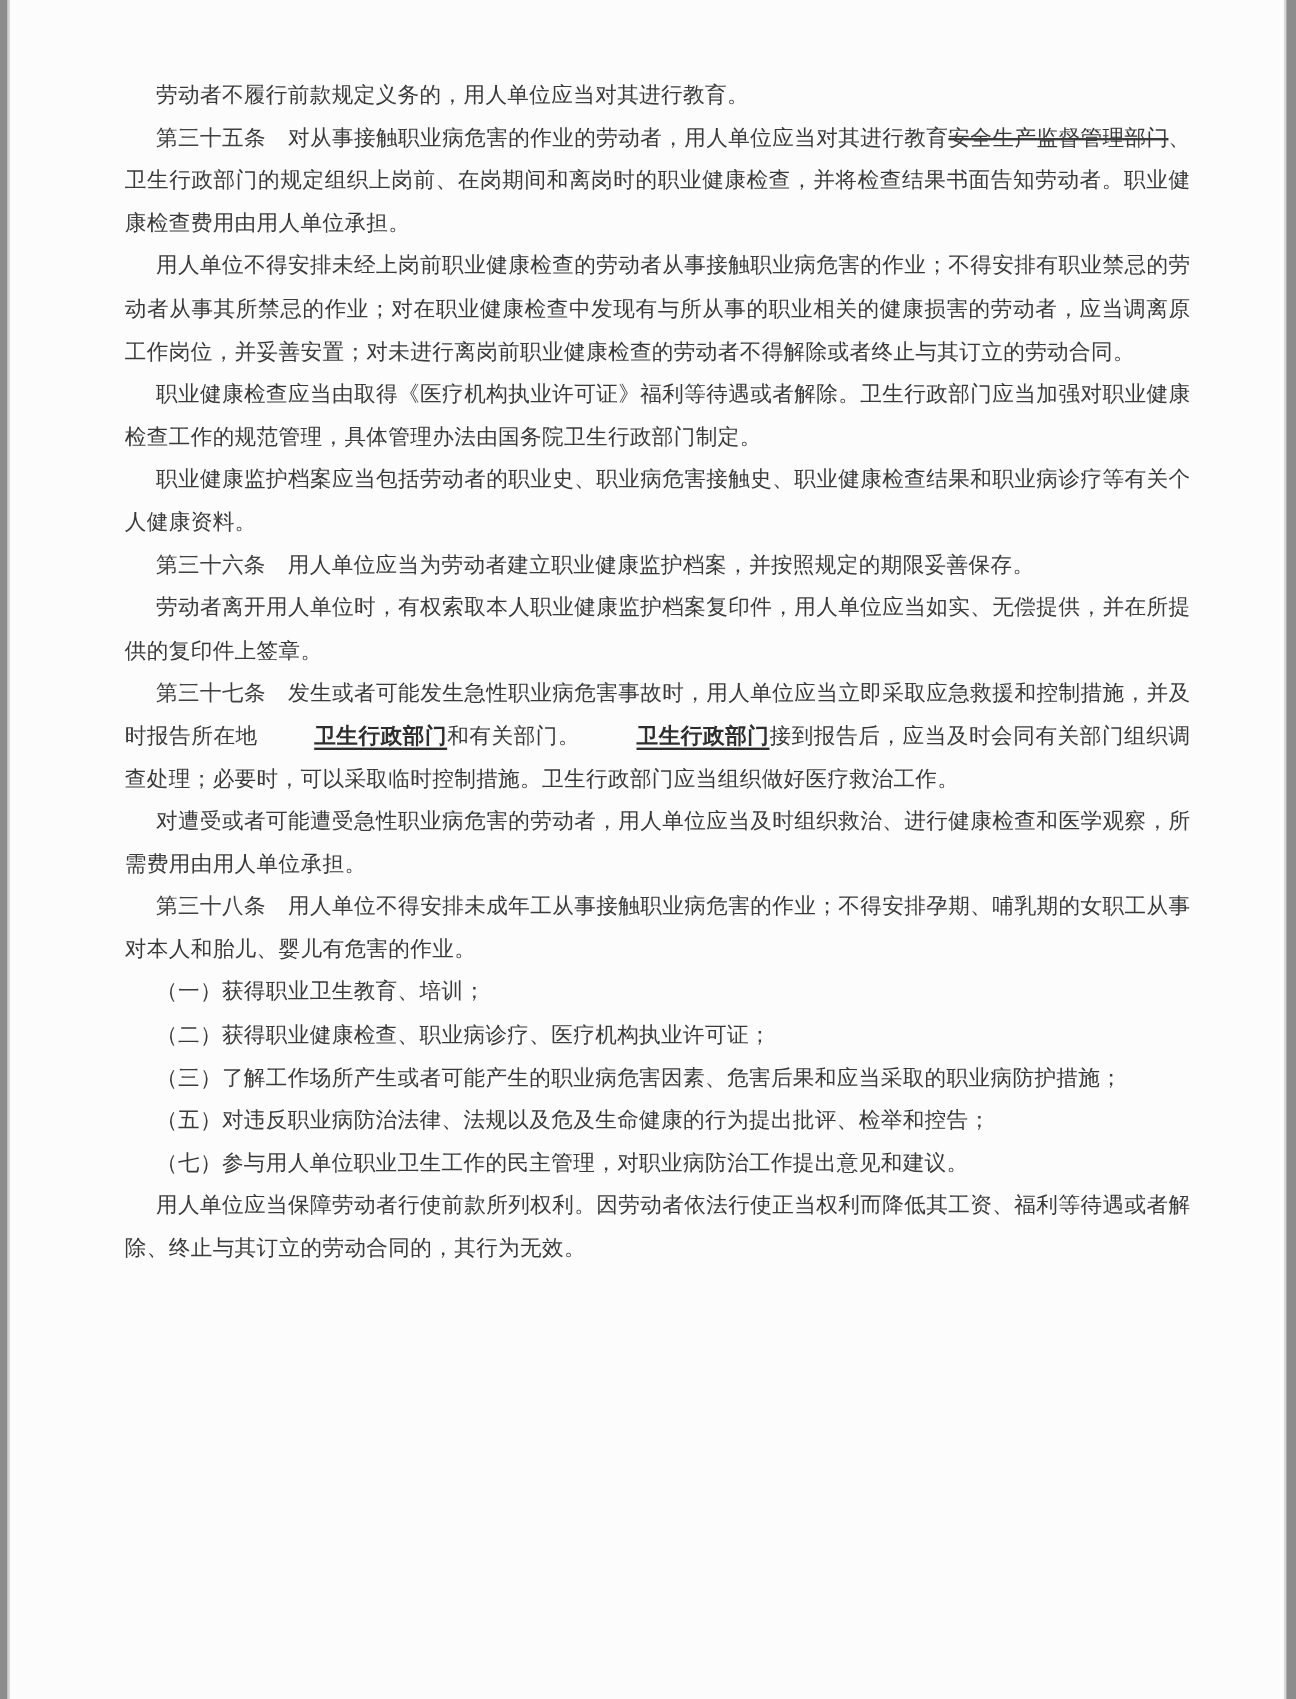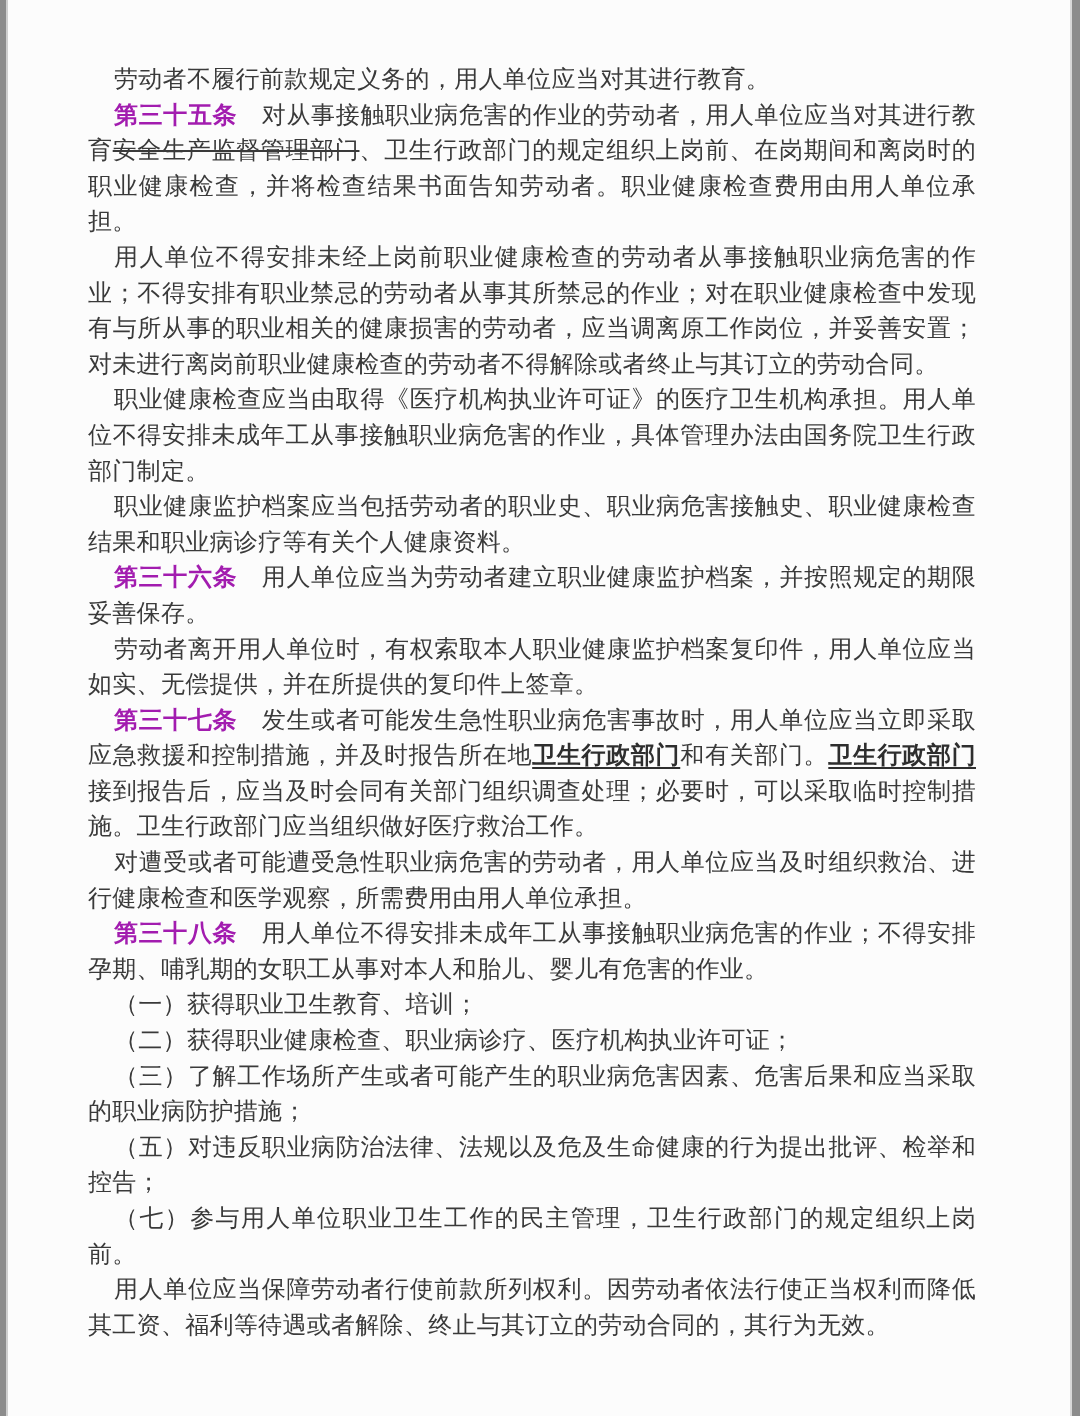--- a/index.html
+++ b/index.html
@@ -34,66 +34,67 @@
     position: absolute;
     top: 0;
     bottom: 0;
     left: 8px;
     right: 10px;
     background: #fcfcfc;
   }
   .doc {
     position: absolute;
     top: 62px;
-    left: 80px;
+    left: 96px;
     width: 888px;
     color: #3a3a3a;
-    font-size: 24px;
+    font-size: 18px;
     line-height: 35.6px;
     text-align: justify;
     letter-spacing: 0.3px;
   }
   .para {
     margin: 0;
     text-indent: 26px;
   }
   .run-bold {
-    font-weight: bold;
-    color: #a21caf;
+    font-weight: normal;
+    color: #404040;
   }
   .run-strike {
     text-decoration: line-through;
     text-decoration-thickness: 2px;
   }
   .run-ins {
     font-weight: bold;
     color: #2e2e2e;
     text-decoration: underline;
     text-underline-offset: 4px;
     text-decoration-thickness: 1.5px;
+    margin-left: 47px;
   }
 </style>
 </head>
 <body>
 
 <div class="edge edge-left"></div>
 <div class="edge edge-right"></div>
 
 <div class="paper">
   <div class="doc">
       <p class="para"><span class="run">劳动者不履行前款规定义务的，用人单位应当对其进行教育。</span></p>
       <p class="para"><span class="run-bold">第三十五条</span><span class="run">　对从事接触职业病危害的作业的劳动者，用人单位应当对其进行教育</span><span class="run-strike">安全生产监督管理部门</span><span class="run">、卫生行政部门的规定组织上岗前、在岗期间和离岗时的职业健康检查，并将检查结果书面告知劳动者。职业健康检查费用由用人单位承担。</span></p>
       <p class="para"><span class="run">用人单位不得安排未经上岗前职业健康检查的劳动者从事接触职业病危害的作业；不得安排有职业禁忌的劳动者从事其所禁忌的作业；对在职业健康检查中发现有与所从事的职业相关的健康损害的劳动者，应当调离原工作岗位，并妥善安置；对未进行离岗前职业健康检查的劳动者不得解除或者终止与其订立的劳动合同。</span></p>
-      <p class="para"><span class="run">职业健康检查应当由取得《医疗机构执业许可证》的医疗卫生机构承担。用人单位不得安排未成年工从事接触职业病危害的作业，具体管理办法由国务院卫生行政部门制定。</span></p>
+      <p class="para"><span class="run">职业健康检查应当由取得《医疗机构执业许可证》福利等待遇或者解除。卫生行政部门应当加强对职业健康检查工作的规范管理，具体管理办法由国务院卫生行政部门制定。</span></p>
       <p class="para"><span class="run">职业健康监护档案应当包括劳动者的职业史、职业病危害接触史、职业健康检查结果和职业病诊疗等有关个人健康资料。</span></p>
       <p class="para"><span class="run-bold">第三十六条</span><span class="run">　用人单位应当为劳动者建立职业健康监护档案，并按照规定的期限妥善保存。</span></p>
       <p class="para"><span class="run">劳动者离开用人单位时，有权索取本人职业健康监护档案复印件，用人单位应当如实、无偿提供，并在所提供的复印件上签章。</span></p>
       <p class="para"><span class="run-bold">第三十七条</span><span class="run">　发生或者可能发生急性职业病危害事故时，用人单位应当立即采取应急救援和控制措施，并及时报告所在地</span><span class="run-ins">卫生行政部门</span><span class="run">和有关部门。</span><span class="run-ins">卫生行政部门</span><span class="run">接到报告后，应当及时会同有关部门组织调查处理；必要时，可以采取临时控制措施。卫生行政部门应当组织做好医疗救治工作。</span></p>
       <p class="para"><span class="run">对遭受或者可能遭受急性职业病危害的劳动者，用人单位应当及时组织救治、进行健康检查和医学观察，所需费用由用人单位承担。</span></p>
       <p class="para"><span class="run-bold">第三十八条</span><span class="run">　用人单位不得安排未成年工从事接触职业病危害的作业；不得安排孕期、哺乳期的女职工从事对本人和胎儿、婴儿有危害的作业。</span></p>
       <p class="para"><span class="run">（一）获得职业卫生教育、培训；</span></p>
       <p class="para"><span class="run">（二）获得职业健康检查、职业病诊疗、医疗机构执业许可证；</span></p>
       <p class="para"><span class="run">（三）了解工作场所产生或者可能产生的职业病危害因素、危害后果和应当采取的职业病防护措施；</span></p>
       <p class="para"><span class="run">（五）对违反职业病防治法律、法规以及危及生命健康的行为提出批评、检举和控告；</span></p>
-      <p class="para"><span class="run">（七）参与用人单位职业卫生工作的民主管理，卫生行政部门的规定组织上岗前。</span></p>
+      <p class="para"><span class="run">（七）参与用人单位职业卫生工作的民主管理，对职业病防治工作提出意见和建议。</span></p>
       <p class="para"><span class="run">用人单位应当保障劳动者行使前款所列权利。因劳动者依法行使正当权利而降低其工资、福利等待遇或者解除、终止与其订立的劳动合同的，其行为无效。</span></p>
     </div>
 </div>
 
 </body></html>

